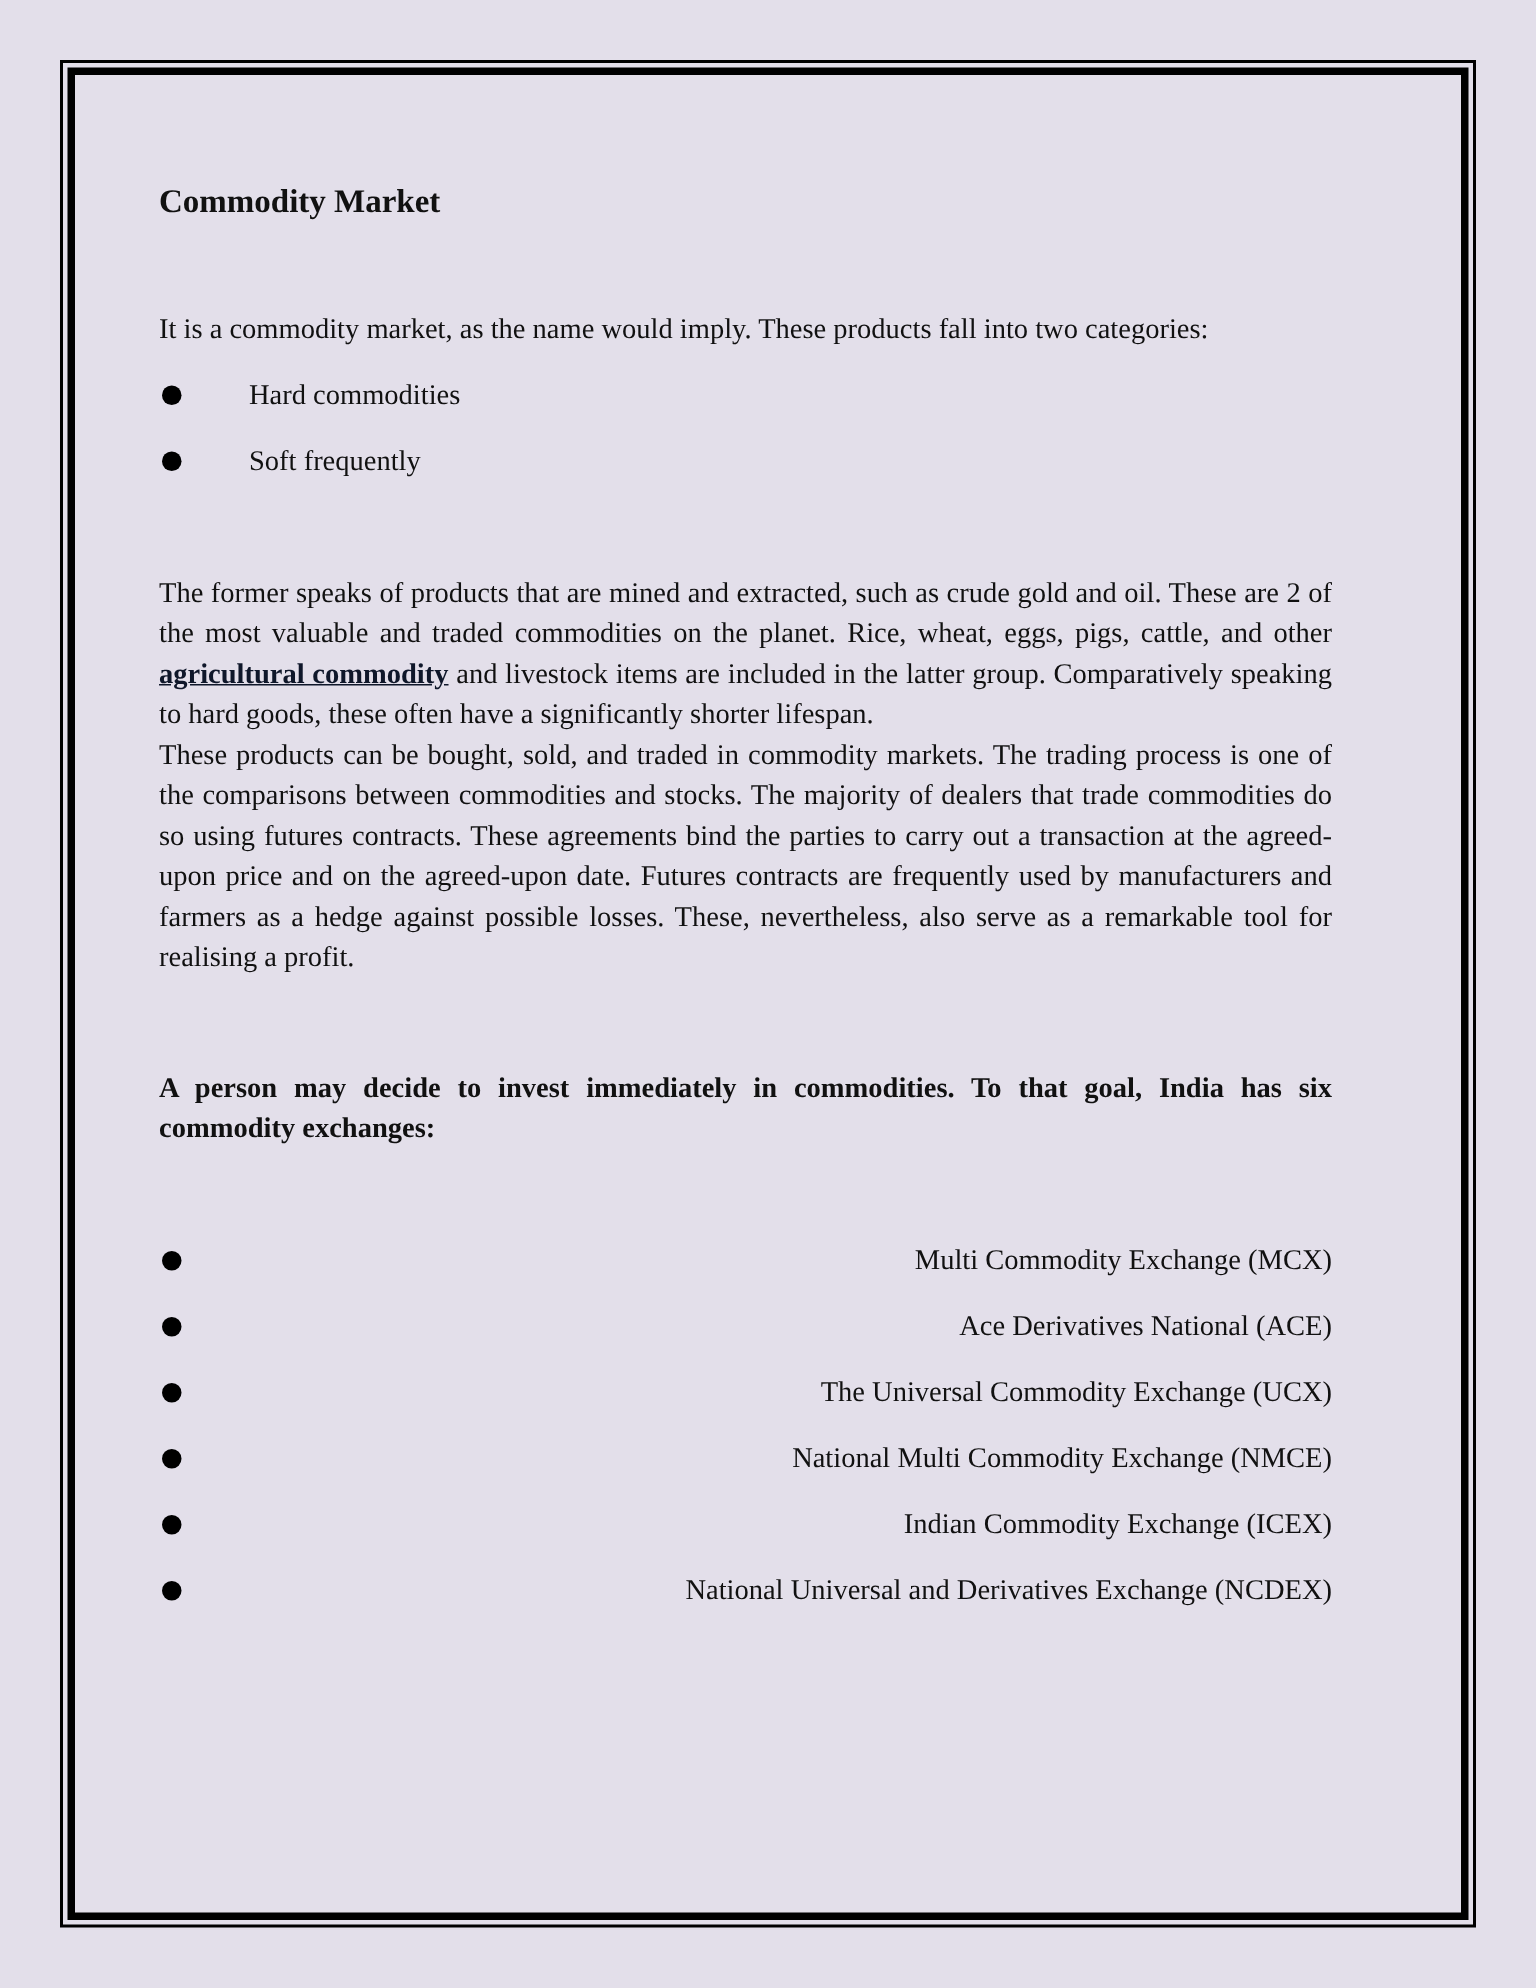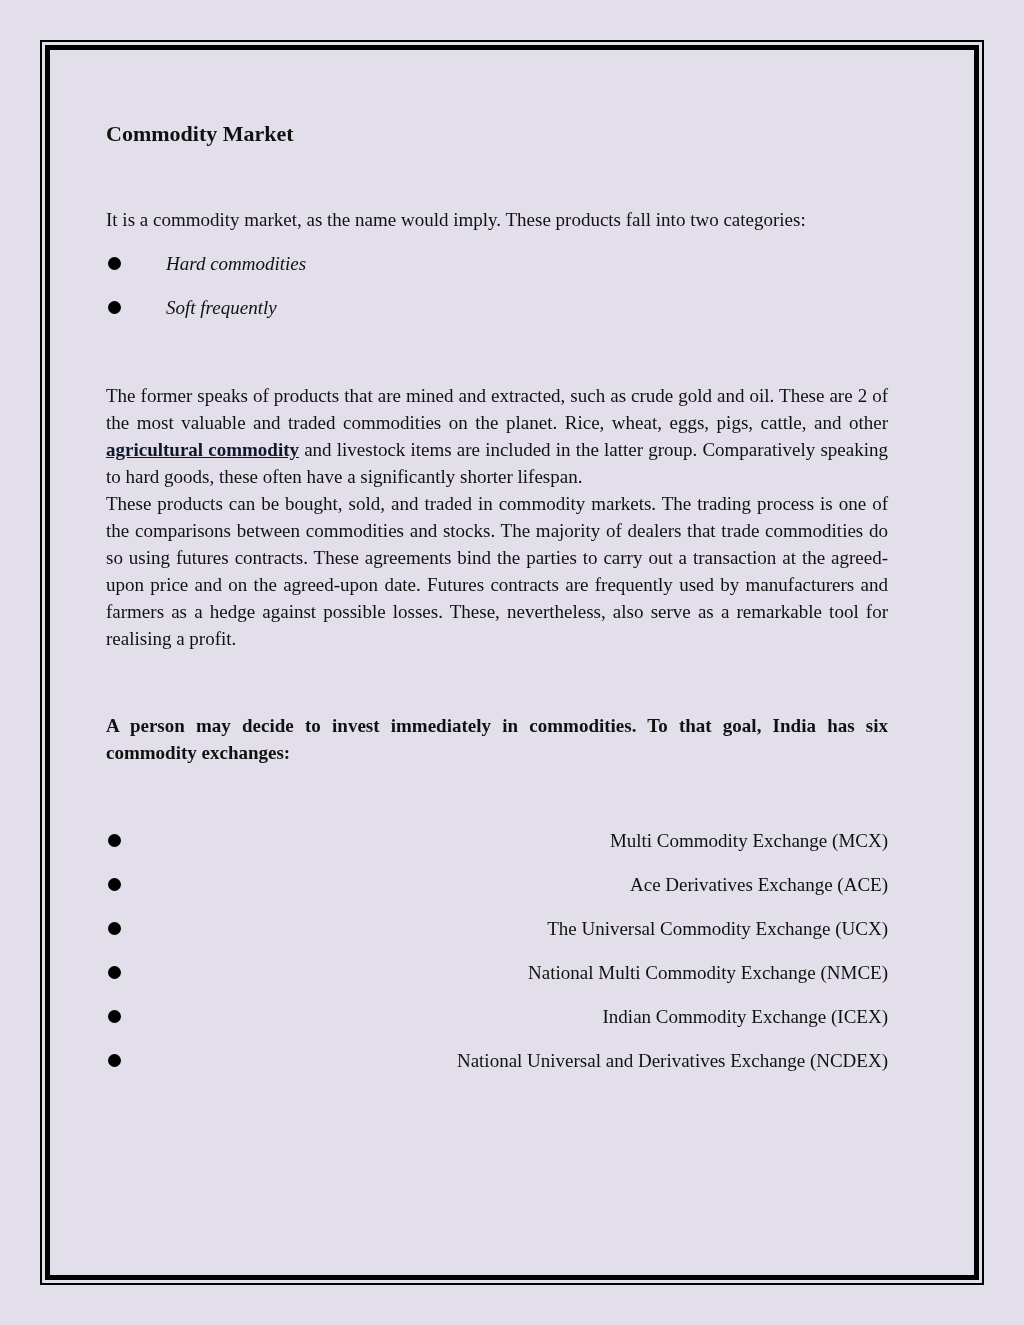--- a/index.html
+++ b/index.html
@@ -69,21 +69,21 @@
   }
   .bullets li .dot {
     position: absolute;
     left: 2px;
     top: 7px;
     width: 13px;
     height: 13px;
     border-radius: 50%;
     background: #000;
   }
-  .list1 { margin-top: 17px; font-style: italic; }
+  .list1 { margin-top: 17px; }
   .para1 { margin-top: 44px; }
   .para2 { margin-top: 0; }
   .bold-para {
     margin-top: 60px;
     font-weight: bold;
   }
   .list2 { margin-top: 61px; text-align: right; }
   .list2 li.first .text { padding-left: 4px; }
   a.link {
     color: #0f172a;
@@ -119,21 +119,21 @@
 
   <p class="justify bold-para">A person may decide to invest immediately in commodities. To that goal, India has six commodity exchanges:</p>
 
   <ul class="bullets list2">
     <li class="first">
       <span class="dot"></span>
       <span class="text">Multi Commodity Exchange (MCX)</span>
     </li>
     <li>
       <span class="dot"></span>
-      <span class="text">Ace Derivatives Exchange (ACE)</span>
+      <span class="text">Ace Derivatives National (ACE)</span>
     </li>
     <li>
       <span class="dot"></span>
       <span class="text">The Universal Commodity Exchange (UCX)</span>
     </li>
     <li>
       <span class="dot"></span>
       <span class="text">National Multi Commodity Exchange (NMCE)</span>
     </li>
     <li>

